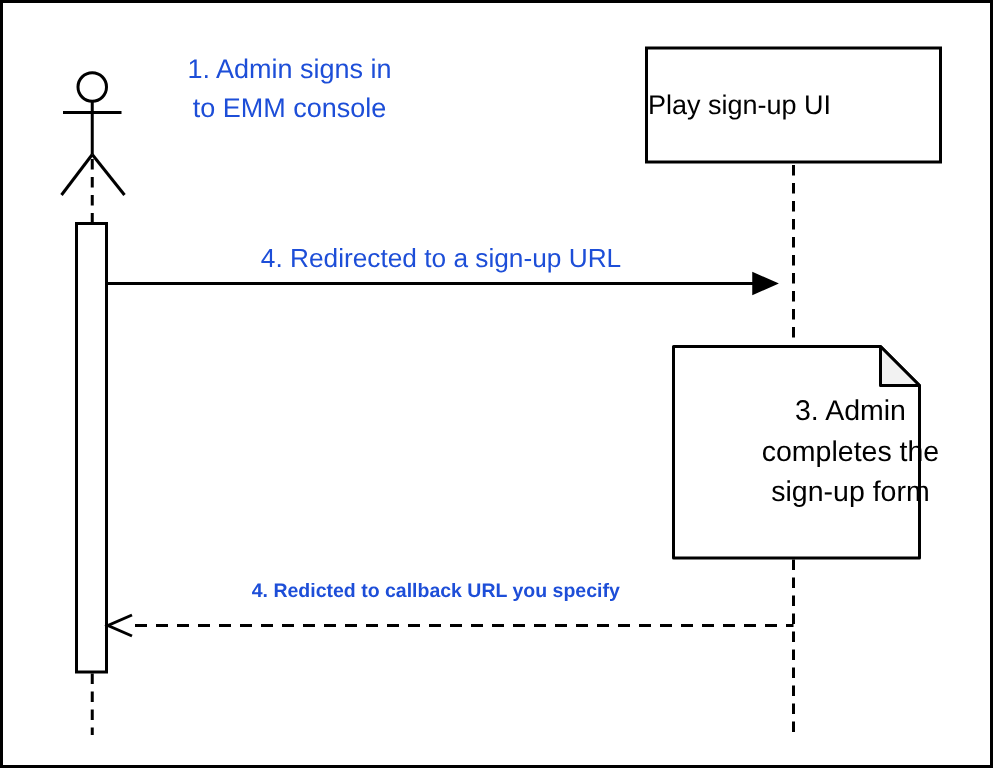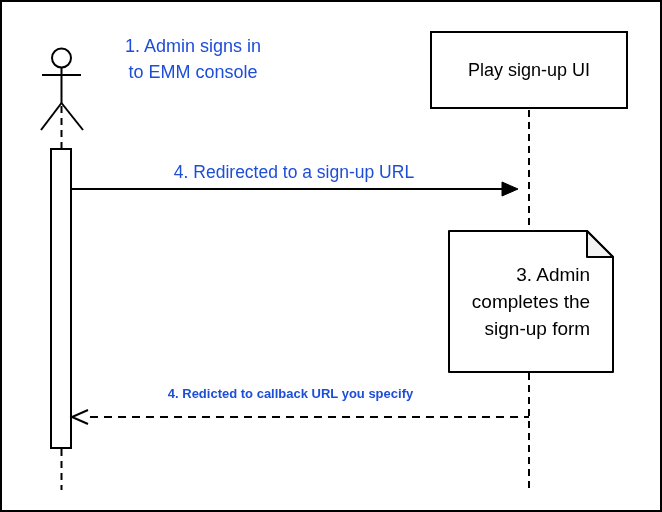--- a/index.html
+++ b/index.html
@@ -52,38 +52,38 @@
     position: absolute;
     left: 430px;
     top: 31px;
     width: 198px;
     height: 78px;
     box-sizing: border-box;
     border: 2px solid #000000;
     background: #ffffff;
     display: flex;
     align-items: center;
-    justify-content: center;
     font-size: 18px;
     color: #000000;
   }
   .note-text {
     position: absolute;
     left: 449px;
     top: 231px;
     width: 164px;
     height: 141px;
     display: flex;
     align-items: center;
     justify-content: center;
-    text-align: right;
+    text-align: center;
     white-space: pre-line;
     font-size: 19px;
     line-height: 27px;
     color: #000000;
+    padding-left: 36px;
   }
 </style>
 </head>
 <body>
 
 <div class="canvas">
 
   <svg width="662" height="512" viewBox="0 0 662 512">
 
     <rect x="1" y="1" width="660" height="510" fill="none" stroke="#000000" stroke-width="2"></rect>

